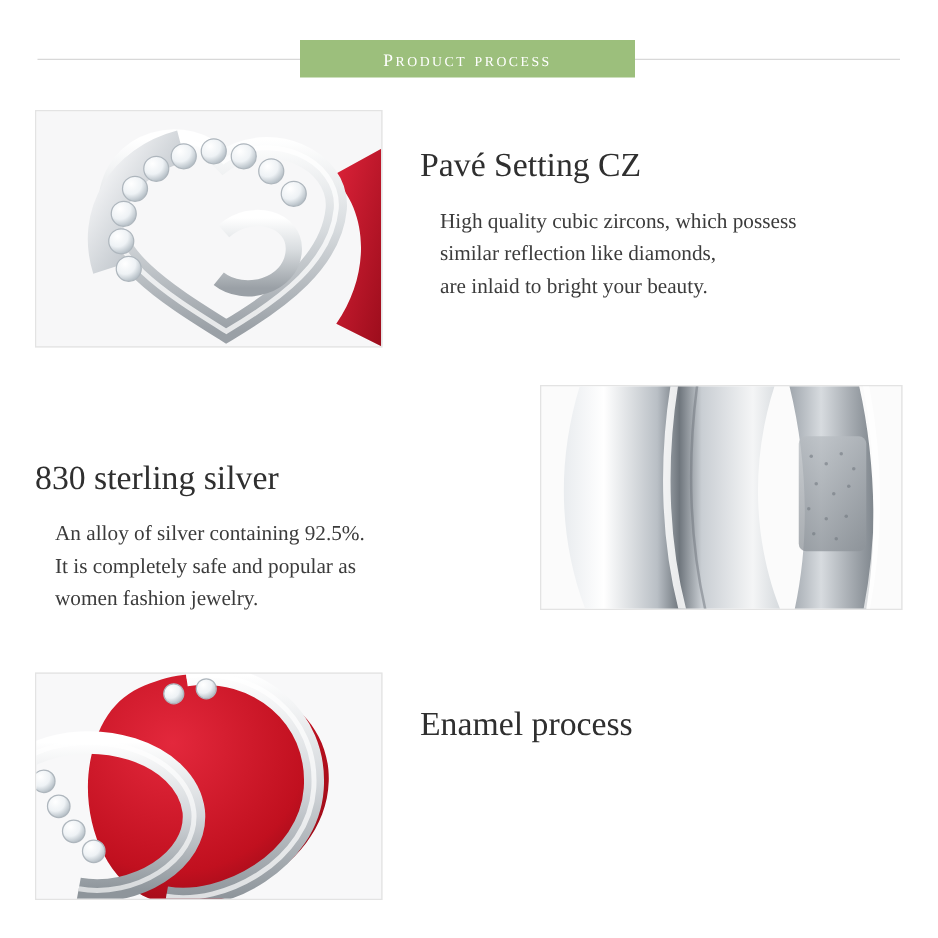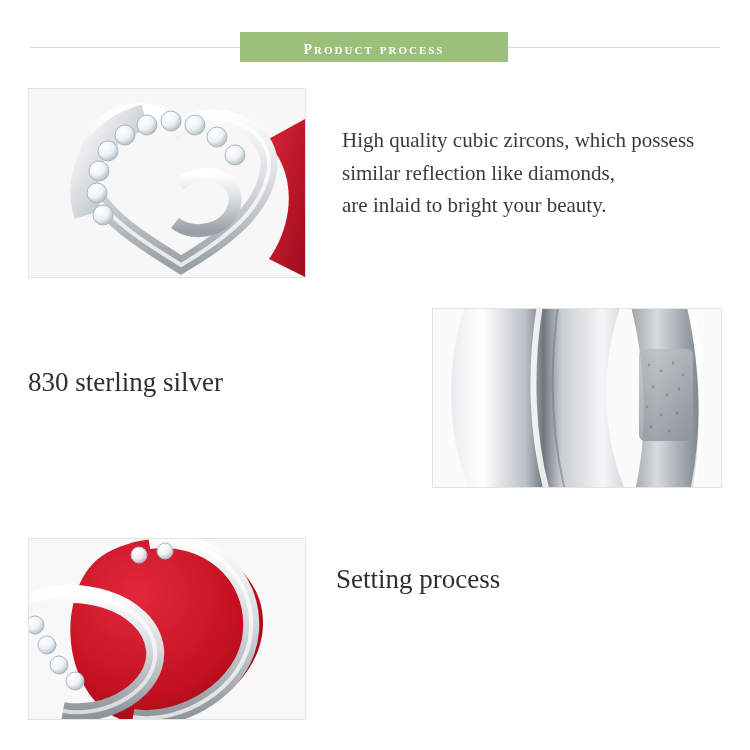--- a/index.html
+++ b/index.html
@@ -43,21 +43,20 @@
     align-items: center;
     justify-content: center;
   }
   .header-banner-text {
     font-family: "Liberation Serif", serif;
     font-size: 16px;
     color: #ffffff;
     letter-spacing: 2px;
     font-variant: small-caps;
     text-transform: lowercase;
-    font-weight: bold;
   }
   .header-banner-text::first-letter {
     font-size: 20px;
   }
 
   
   .photo {
     position: absolute;
     border: 1px solid #e3e3e3;
     background: #f3f3f3;
@@ -69,24 +68,24 @@
   .block-title {
     font-family: "Liberation Serif", serif;
     font-size: 27px;
     color: #2f2f2f;
     line-height: 1.1;
     margin: 0 0 10px 0;
     font-weight: normal;
   }
   .block-body {
     font-family: "Liberation Serif", serif;
-    font-size: 21px;
+    font-size: 17px;
     color: #3b3b3b;
     line-height: 1.55;
-    margin: 6px;
+    margin: 16px;
     white-space: pre-line;
   }
 
   
   #photo-cz  { left: 28px;  top: 88px;  width: 276px; height: 188px; }
   #text-cz   { left: 336px; top: 118px; width: 392px; }
 
   
   #photo-silver { left: 432px; top: 308px; width: 288px; height: 178px; }
   #text-silver  { left: 28px;  top: 368px; width: 390px; }
@@ -150,20 +149,21 @@
       <circle cx="166" cy="36" r="10"></circle>
       <circle cx="188" cy="48" r="10"></circle>
       <circle cx="206" cy="66" r="10"></circle>
     </g>
 
     <path d="M150 96 C172 76 208 86 206 112 C204 140 166 150 146 134" fill="none" stroke="url(#silverA)" stroke-width="13"></path>
   </svg>
 </div>
 
 <div class="text-block" id="text-cz">
+  <h2 class="block-title">Pavé Setting CZ</h2>
   <p class="block-body">High quality cubic zircons, which possess
 similar reflection like diamonds,
 are inlaid to bright your beauty.</p>
 </div>
 
 <div class="photo" id="photo-silver">
   <svg viewBox="0 0 288 178" preserveAspectRatio="none">
     <defs>
       <linearGradient id="bandG" x1="0" y1="0" x2="1" y2="0">
         <stop offset="0%" stop-color="#e9ecef"></stop>
@@ -207,20 +207,23 @@
       <circle cx="236" cy="122" r="1.4"></circle>
         <circle cx="218" cy="118" r="1.4"></circle>
     </g>
 
     <path d="M258 -10 C272 58 272 126 258 190" fill="none" stroke="#ffffff" stroke-width="5" opacity="0.7"></path>
   </svg>
 </div>
 
 <div class="text-block" id="text-silver">
   <h2 class="block-title">830 sterling silver</h2>
+  <p class="block-body">An alloy of silver containing 92.5%.
+It is completely safe and popular as
+women fashion jewelry.</p>
 </div>
 
 <div class="photo" id="photo-enamel">
   <svg viewBox="0 0 276 180" preserveAspectRatio="none">
     <defs>
       <linearGradient id="silverC" x1="0" y1="0" x2="0" y2="1">
         <stop offset="0%" stop-color="#ffffff"></stop>
         <stop offset="50%" stop-color="#d2d6da"></stop>
         <stop offset="100%" stop-color="#8e959b"></stop>
       </linearGradient>
@@ -250,14 +253,14 @@
       <circle cx="18" cy="106" r="9"></circle>
       <circle cx="30" cy="126" r="9"></circle>
       <circle cx="46" cy="142" r="9"></circle>
       <circle cx="110" cy="16" r="8"></circle>
       <circle cx="136" cy="12" r="8"></circle>
     </g>
   </svg>
 </div>
 
 <div class="text-block" id="text-enamel">
-  <h2 class="block-title">Setting process</h2>
+  <h2 class="block-title">Enamel process</h2>
 </div>
 
 </body></html>

